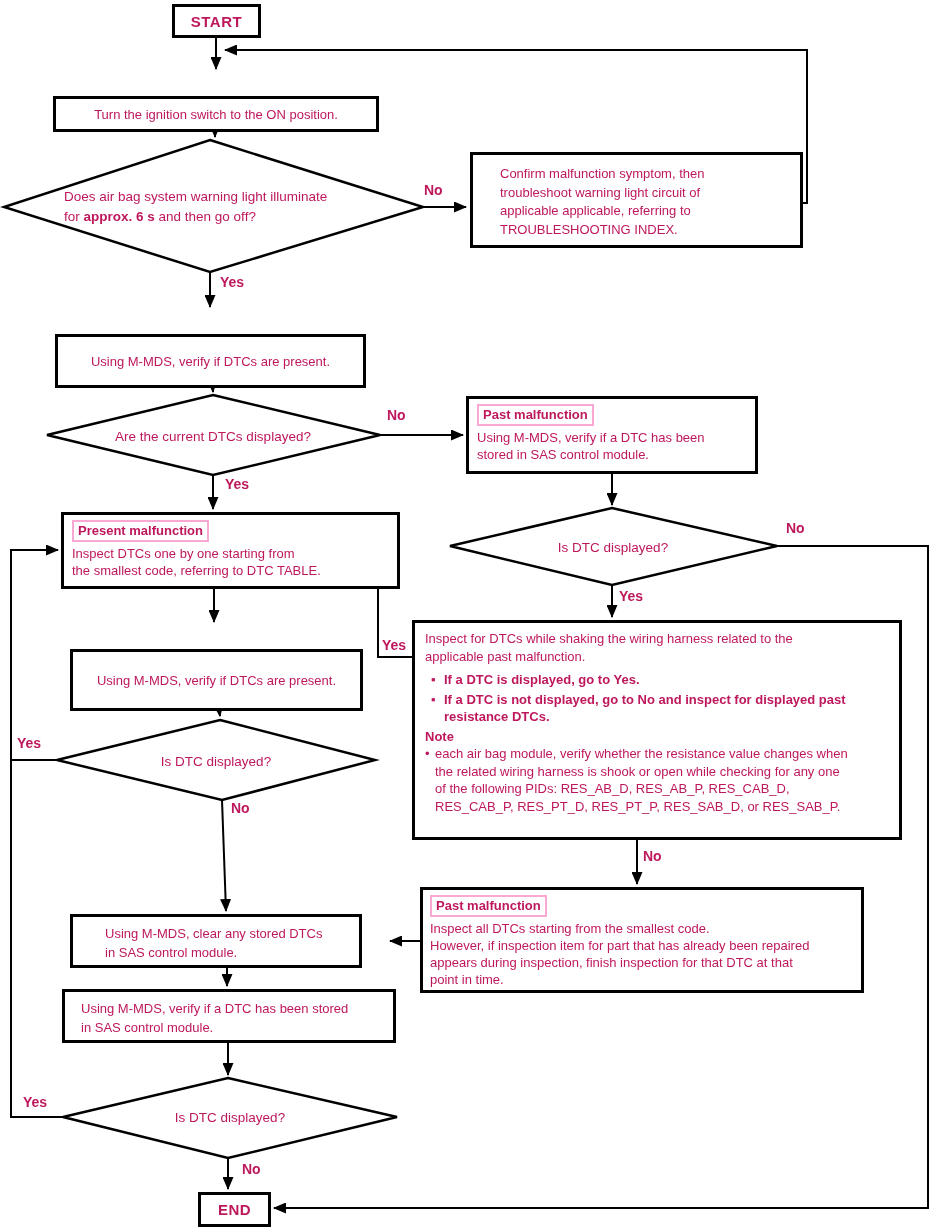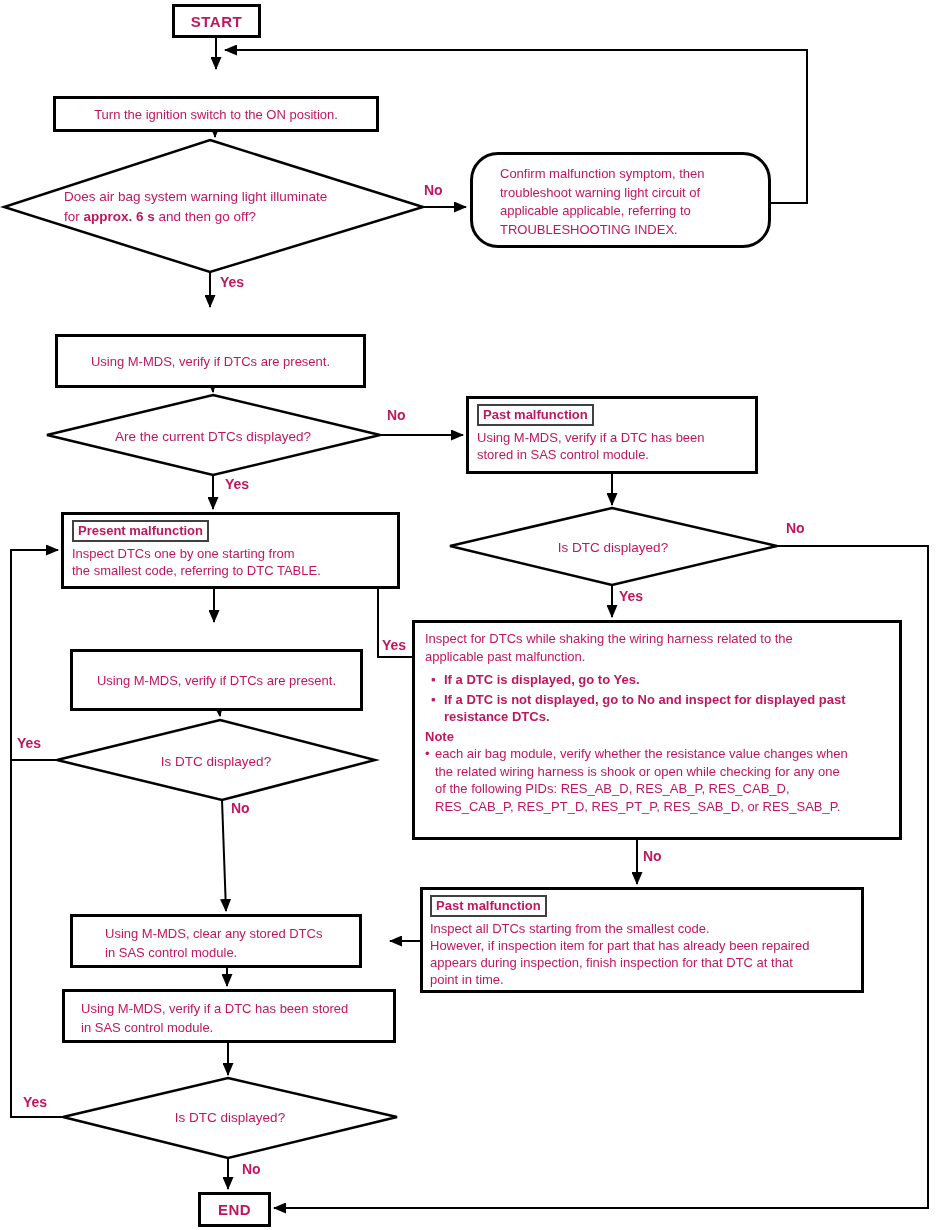--- a/index.html
+++ b/index.html
@@ -20,21 +20,21 @@
     line-height:17px;
   }
   .terminal{
     display:flex;align-items:center;justify-content:center;
     font-weight:bold;font-size:15px;letter-spacing:.5px;
   }
   .center-text{display:flex;align-items:center;justify-content:center;text-align:left;margin-top:24px;}
   .pad{padding:5px 8px;}
   .tag{
     display:inline-block;
-    border:2px solid #404040;
+    border:2px solid #f9a8d4;
     padding:0 4px 1px 4px;
     font-weight:bold;
     margin-bottom:3px;
   }
   .dtext{
     position:absolute;
     font-size:13.5px;
     line-height:19px;
   }
   .dtext.center{text-align:center;}
@@ -94,21 +94,21 @@
       <polygon fill="#fff" stroke-width="2.5" points="220,720 375,760 222,800 57,760"></polygon>
       <polygon fill="#fff" stroke-width="2.5" points="228,1078 397,1117 228,1158 63,1117"></polygon>
     </g>
   </svg>
 
   <div class="pbox terminal" style="left:172px;top:4px;width:89px;height:34px;">START</div>
   <div class="pbox terminal" style="left:198px;top:1192px;width:73px;height:35px;">END</div>
 
   <div class="pbox center-text" style="left:53px;top:72px;width:326px;height:36px;">Turn the ignition switch to the ON position.</div>
 
-  <div class="pbox" style="left:470px;top:152px;width:301px;height:96px;padding:10px 6px 0 27px;line-height:18.5px;border-radius:28px;">
+  <div class="pbox" style="left:470px;top:152px;width:333px;height:96px;padding:10px 6px 0 27px;line-height:18.5px;">
     <span class="line">Confirm malfunction symptom, then</span>
     <span class="line">troubleshoot warning light circuit of</span>
     <span class="line">applicable applicable, referring to</span>
     <span class="line">TROUBLESHOOTING INDEX.</span>
   </div>
 
   <div class="pbox center-text" style="left:55px;top:310px;width:311px;height:54px;">Using M-MDS, verify if DTCs are present.</div>
 
   <div class="pbox pad" style="left:466px;top:396px;width:292px;height:78px;">
     <span class="tag">Past malfunction</span>

